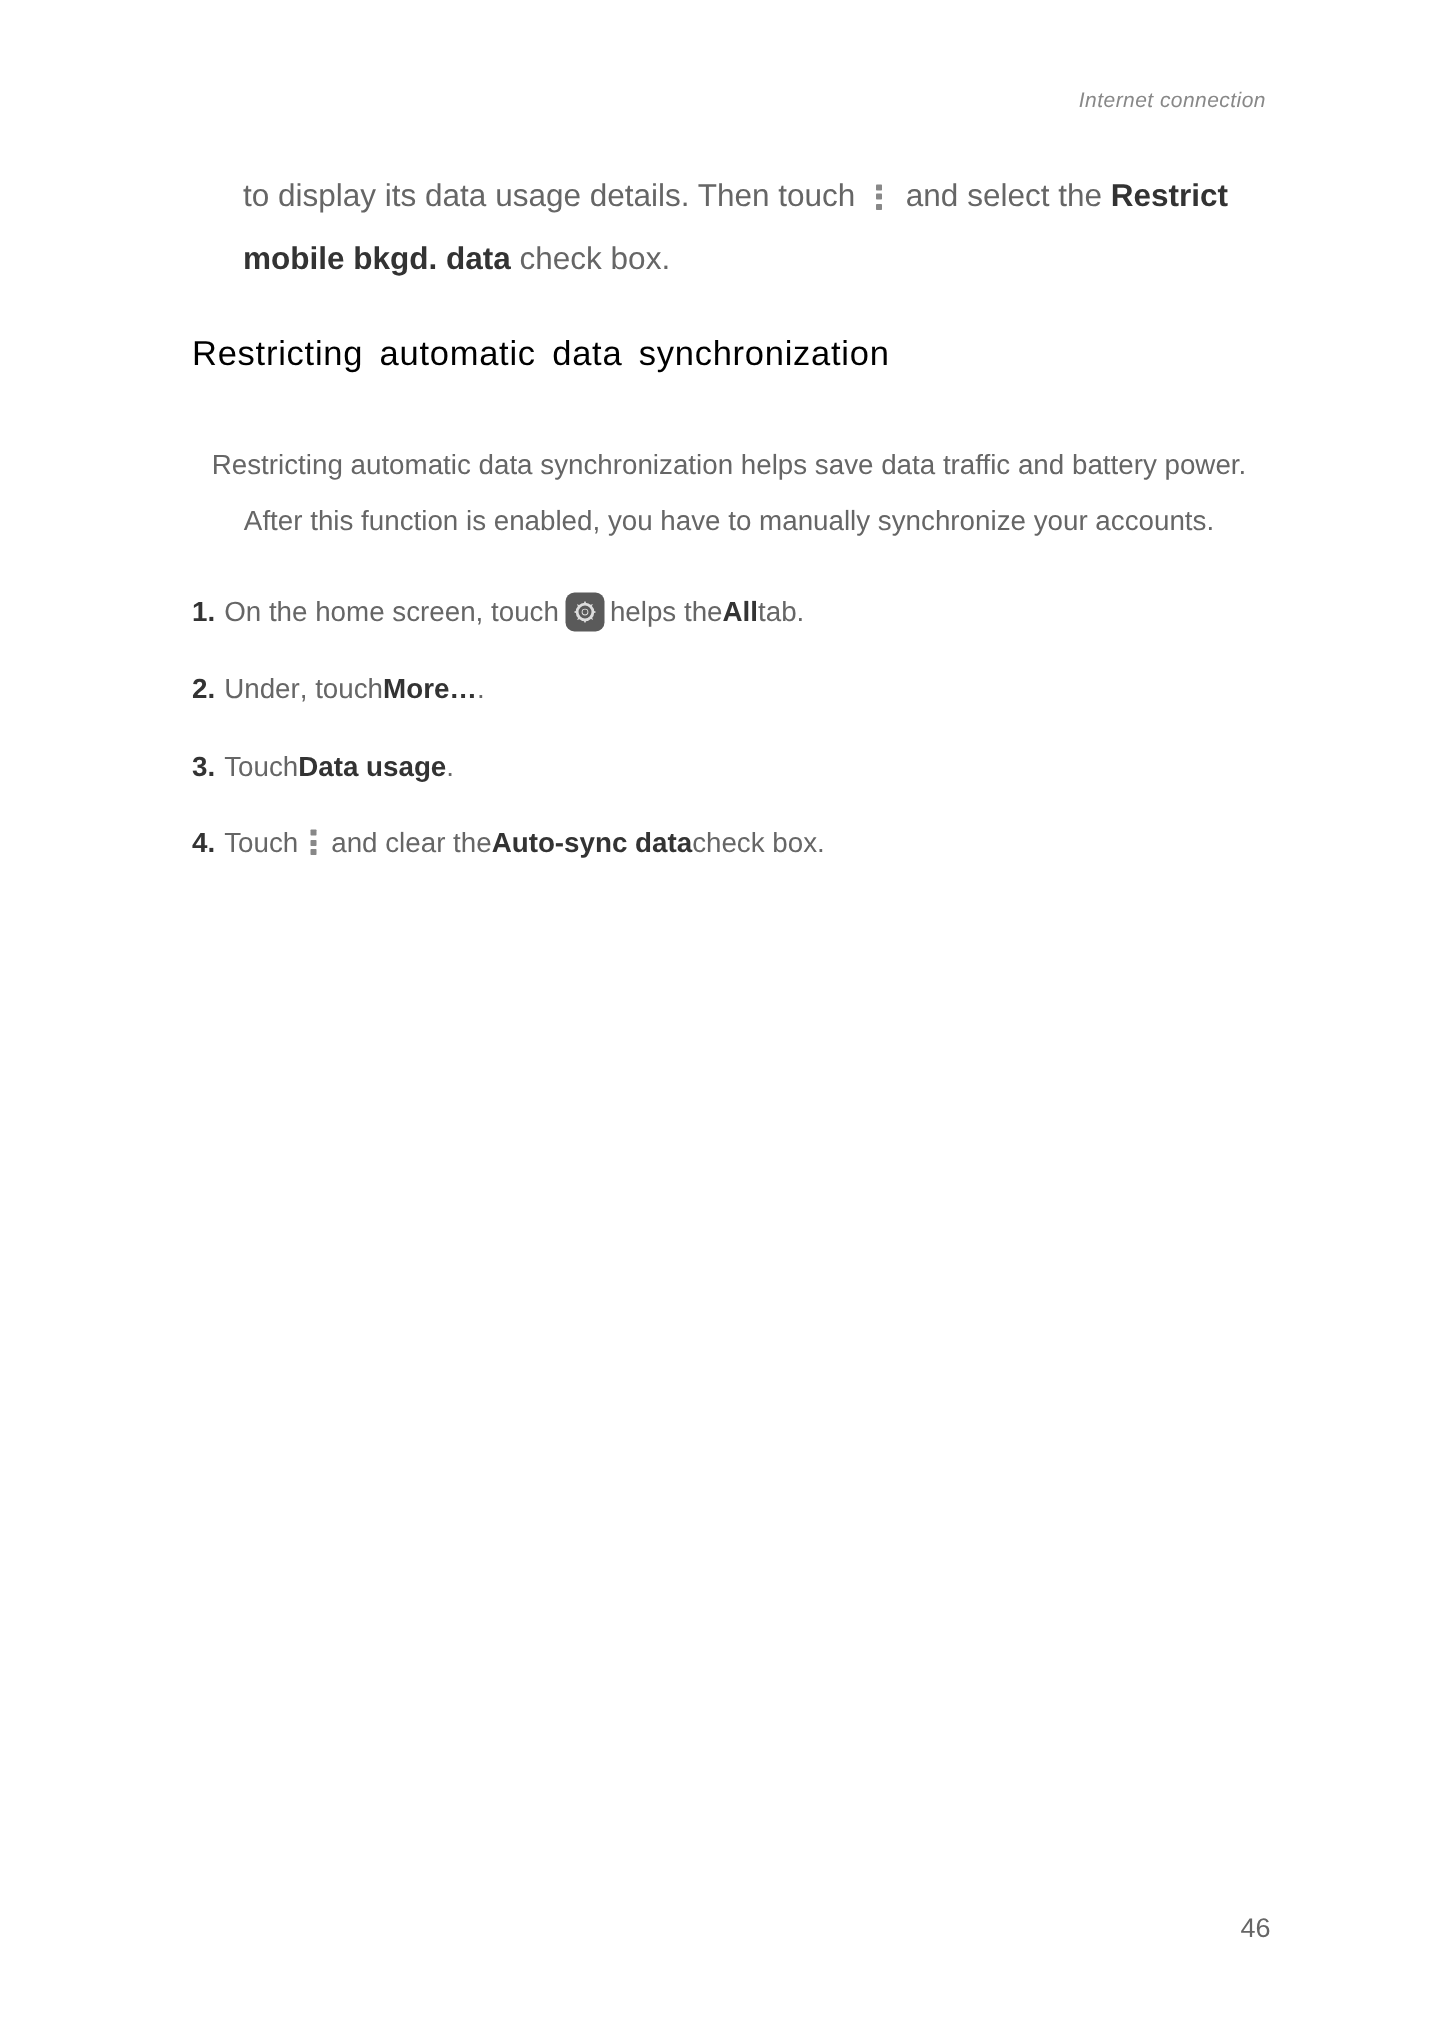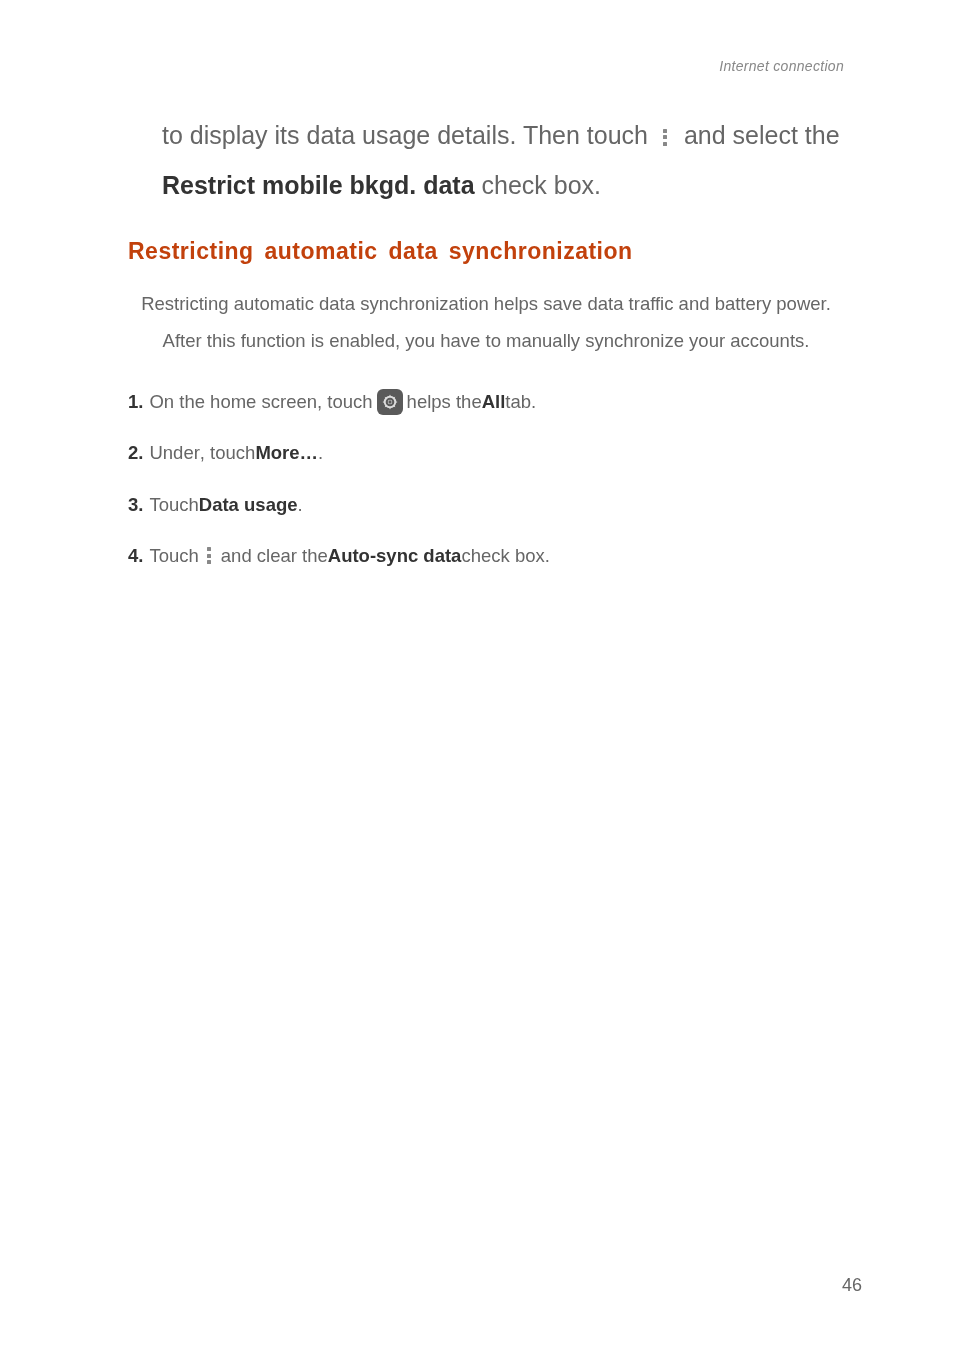--- a/index.html
+++ b/index.html
@@ -25,31 +25,31 @@
       text-align: right;
       font-size: 14px;
       color: #888;
       margin-bottom: 36px;
       letter-spacing: 0.3px;
       font-style: italic;
     }
     
     .indented-paragraph {
       margin-left: 34px;
-      font-size: 25px;
+      font-size: 21px;
       line-height: 2.0;
       color: #666;
       margin-bottom: 28px;
     }
     
     .section-heading {
       font-size: 23px;
-      font-weight: bold;
-      color: #c2410c;
-      margin-bottom: 20px;
+      font-weight: normal;
+      color: #000000;
+      margin-bottom: 42px;
       letter-spacing: 0.5px;
       word-spacing: 4px;
     }
     
     .body-paragraph {
       font-size: 18.5px;
       line-height: 2.0;
       color: #666;
       margin-bottom: 26px;
       text-align: center;
@@ -110,21 +110,21 @@
     }
     
     .settings-icon svg {
       width: 18px;
       height: 18px;
     }
     
     .page-number {
       position: absolute;
       bottom: 56px;
-      right: 92px;
+      right: 107px;
       font-size: 18px;
       color: #666;
     }
     
     .inline-text {
       display: inline;
     }
   </style>
 </head>
 <body>

